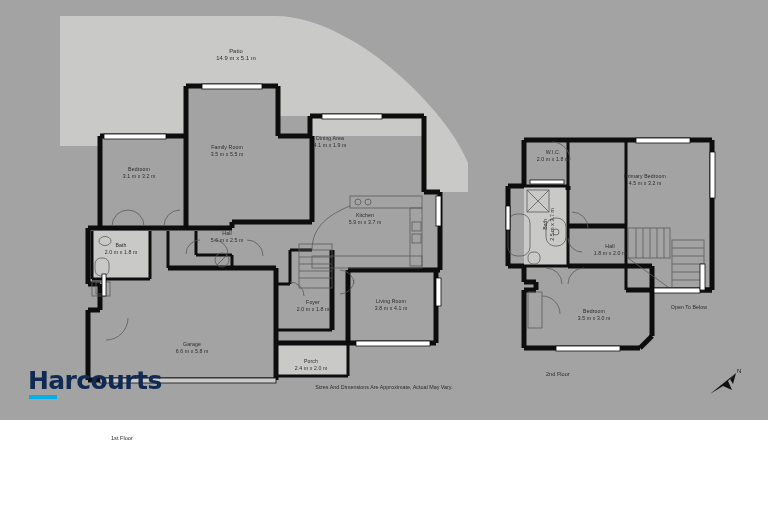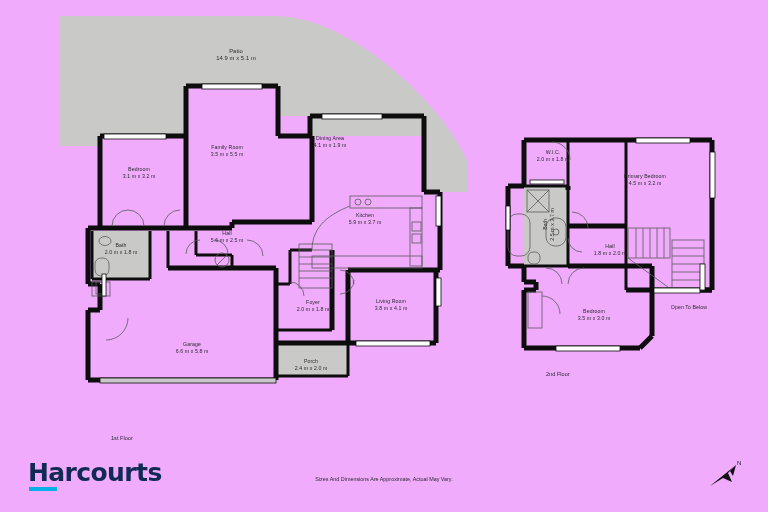--- a/index.html
+++ b/index.html
@@ -5,22 +5,22 @@
   * { box-sizing: border-box; }
   html, body {
     margin: 0; padding: 0;
     width: 768px; height: 512px;
     background: #ffffff;
     font-family: "Liberation Sans", sans-serif;
     overflow: hidden;
   }
   #page {
     position: relative;
-    width: 768px; height: 512px;
-    background: #f0abfc;
+    width: 768px; height: 420px;
+    background: #a3a3a3;
   }
   #plan-svg { position: absolute; left: 0; top: 0; }
 
   .lbl {
     position: absolute;
     text-align: center;
     color: #2b2b2b;
     font-family: "Liberation Sans", sans-serif;
     line-height: 1.25;
     white-space: nowrap;

